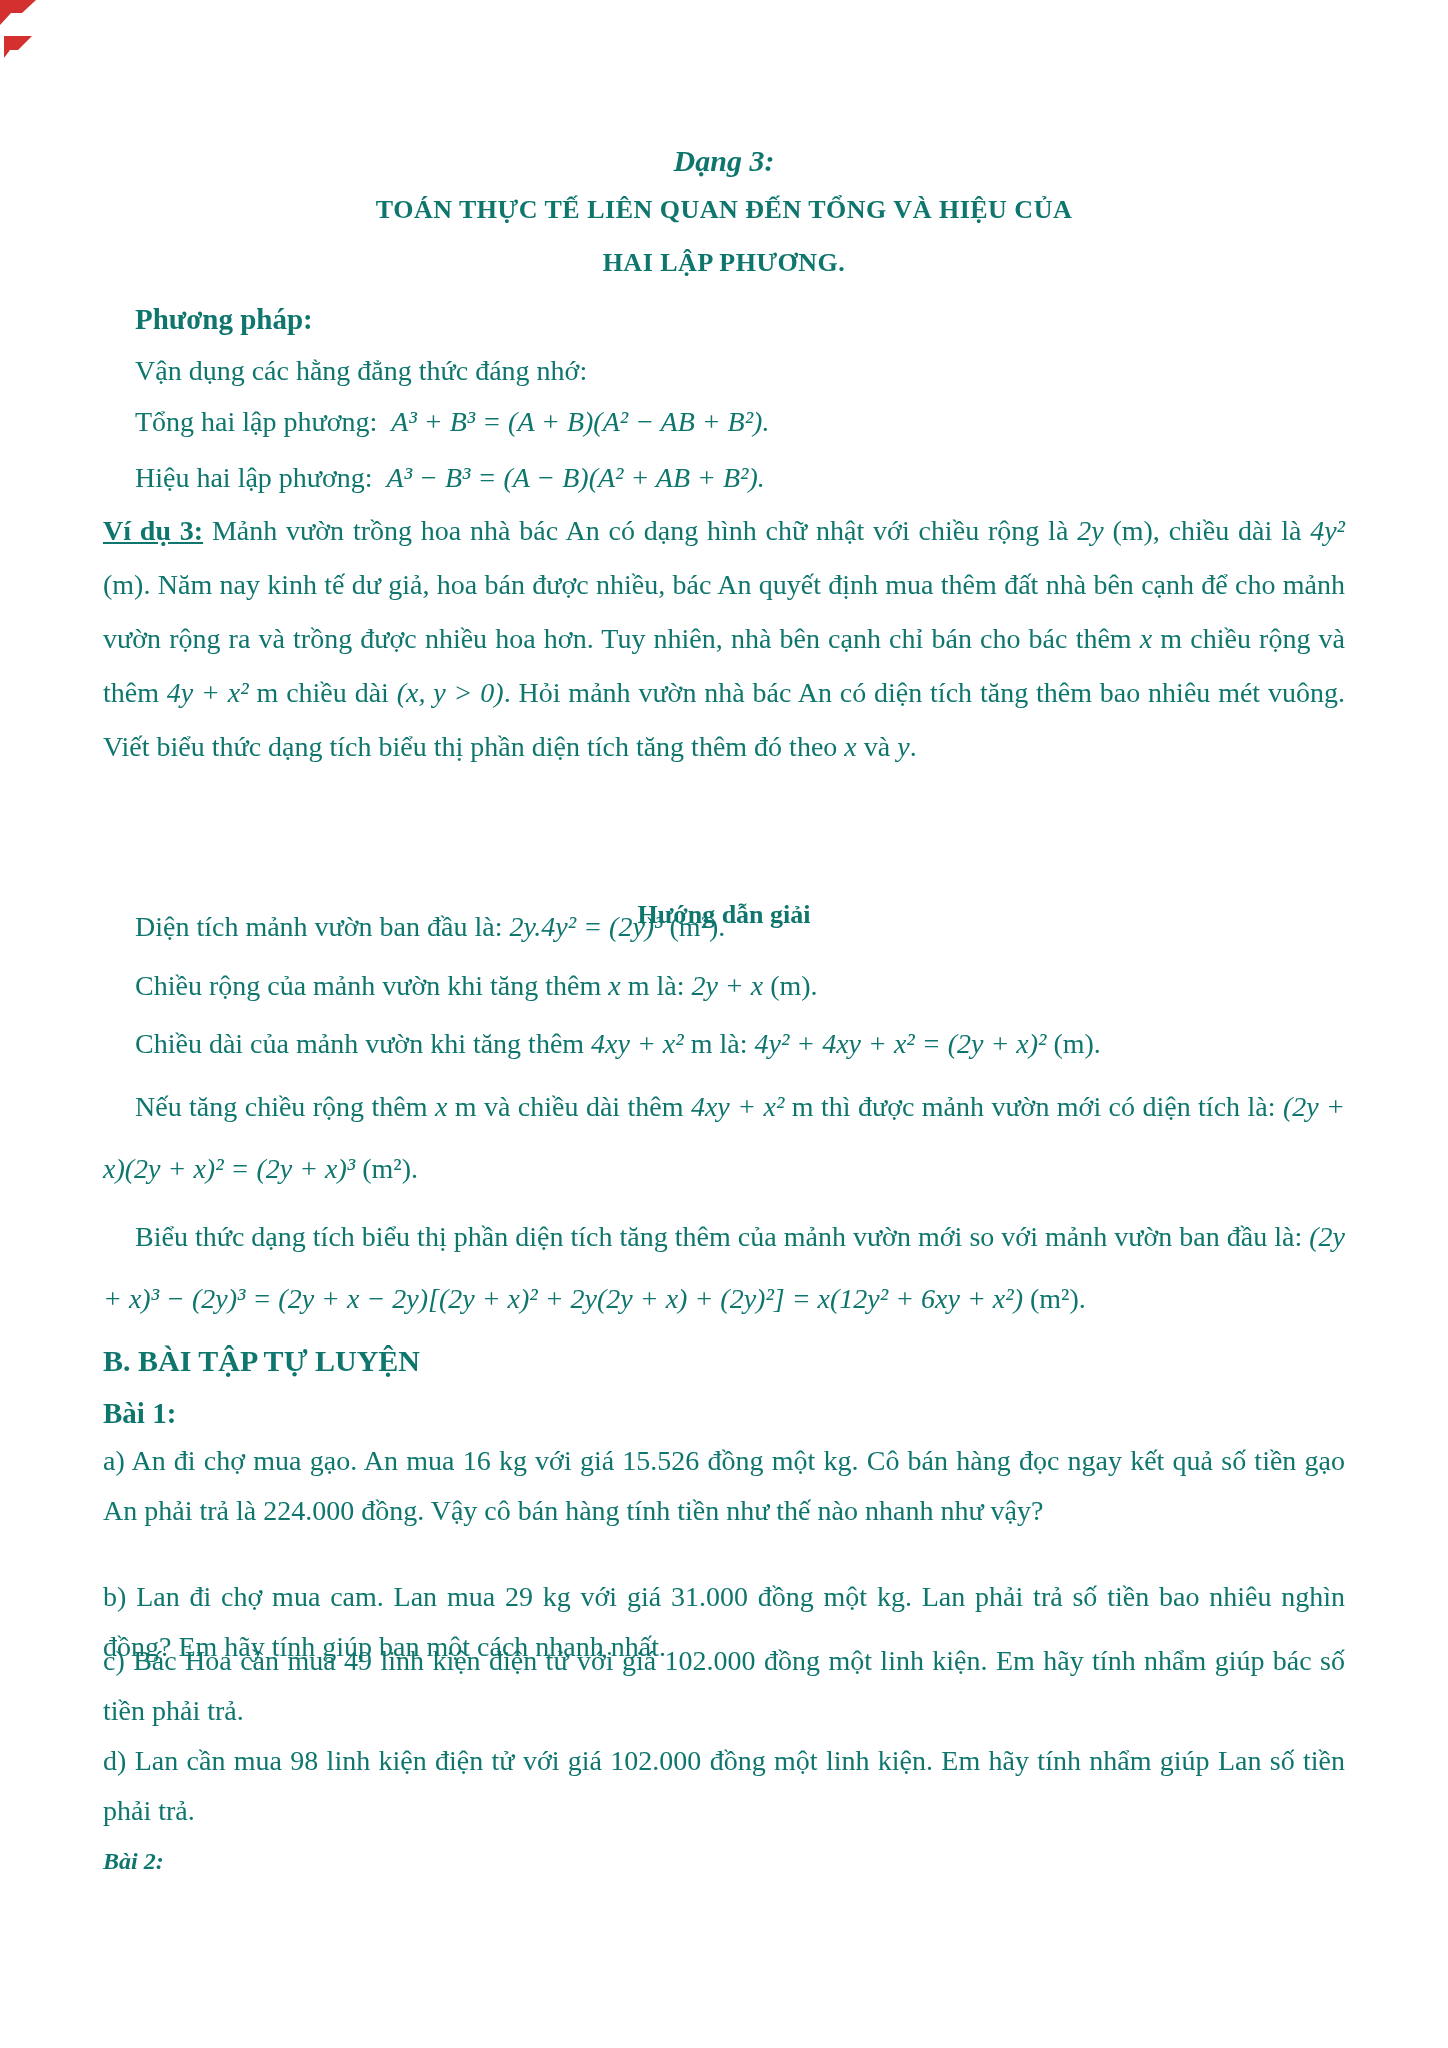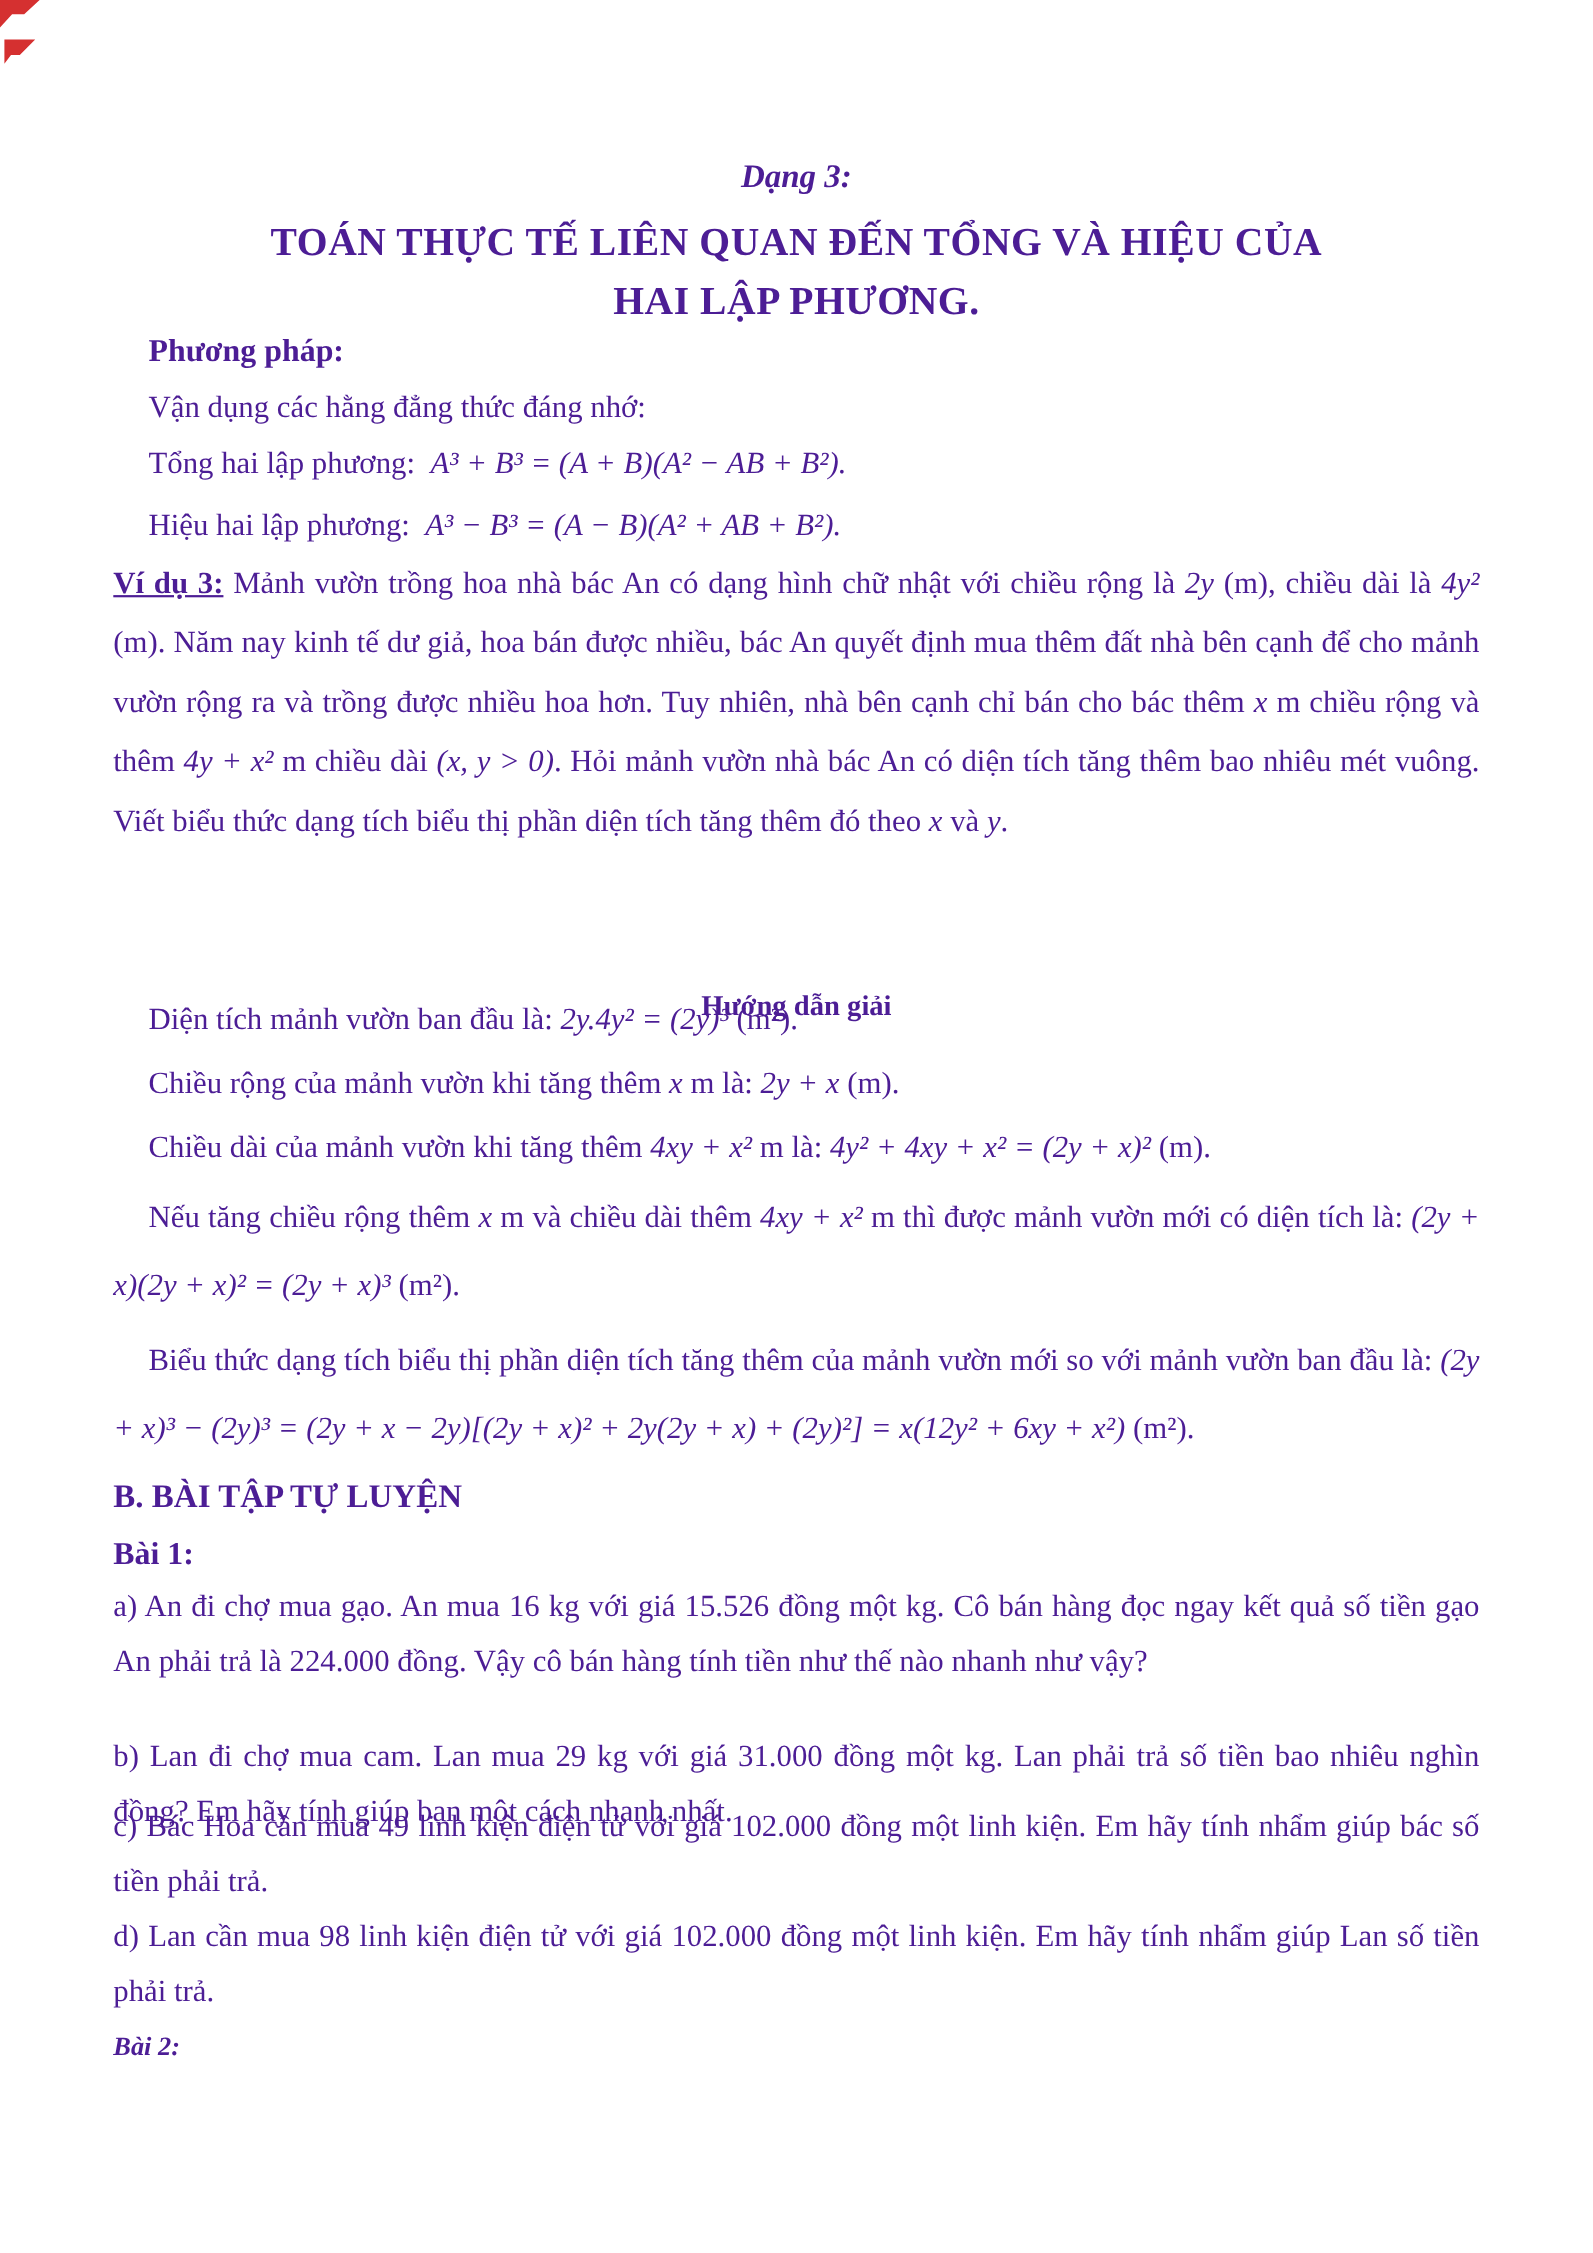--- a/index.html
+++ b/index.html
@@ -4,35 +4,35 @@
 <title>Dạng 3 - Toán thực tế tổng và hiệu hai lập phương</title>
 <style>
   html, body { margin: 0; padding: 0; background: #ffffff; }
   .page {
     position: relative;
     width: 1448px;
     height: 2048px;
     background: #ffffff;
     overflow: hidden;
     font-family: "Liberation Serif", "DejaVu Serif", serif;
-    color: #4c1d95;
+    color: #0f766e;
     font-size: 28px;
   }
   .block {
     position: absolute;
     left: 103px;
     width: 1242px;
     line-height: 2.0;
   }
   .center { text-align: center; }
   .justify { text-align: justify; }
   .bold { font-weight: bold; }
   .bold-italic { font-weight: bold; font-style: italic; }
   .kicker { font-size: 30px; }
-  .main-title { font-size: 36px; letter-spacing: 0.5px; }
+  .main-title { font-size: 26px; letter-spacing: 0.5px; }
   .indented { text-indent: 32px; }
   .lh-ex { line-height: 54px; }
   .lh-sol { line-height: 58px; }
   .lh-sol2 { line-height: 62px; }
   .lh-item { line-height: 50px; }
   .seg-t { font-style: normal; }
   .seg-m { font-style: italic; }
   .seg-bu { font-weight: bold; text-decoration: underline; }
   .corner-marks { position: absolute; top: 0; left: 0; }
 </style>

